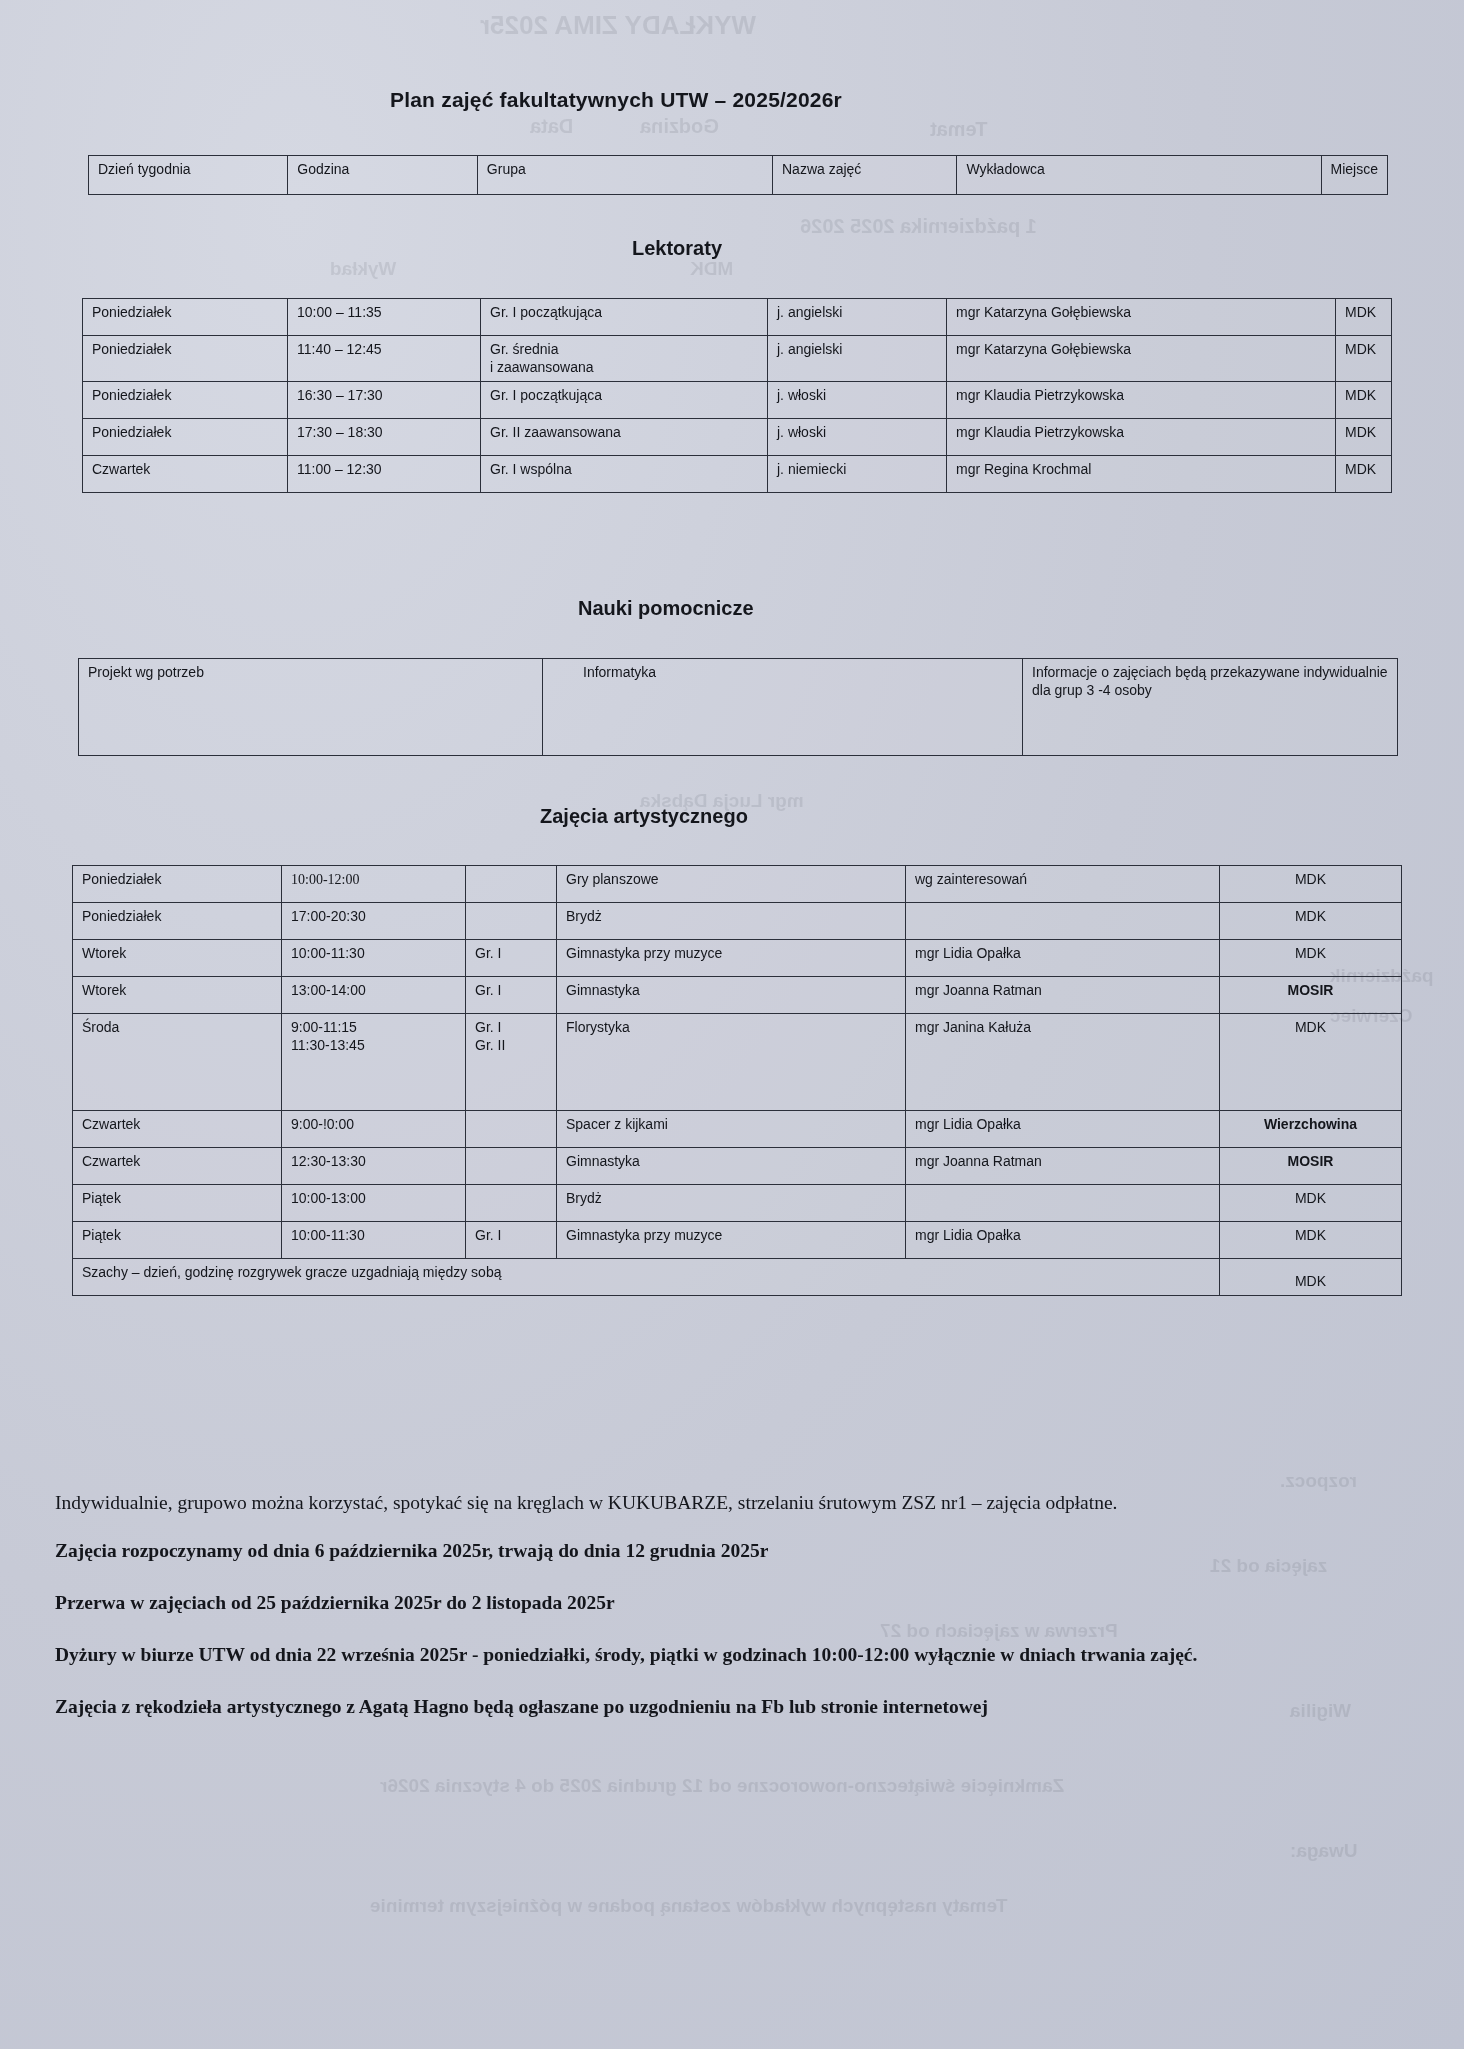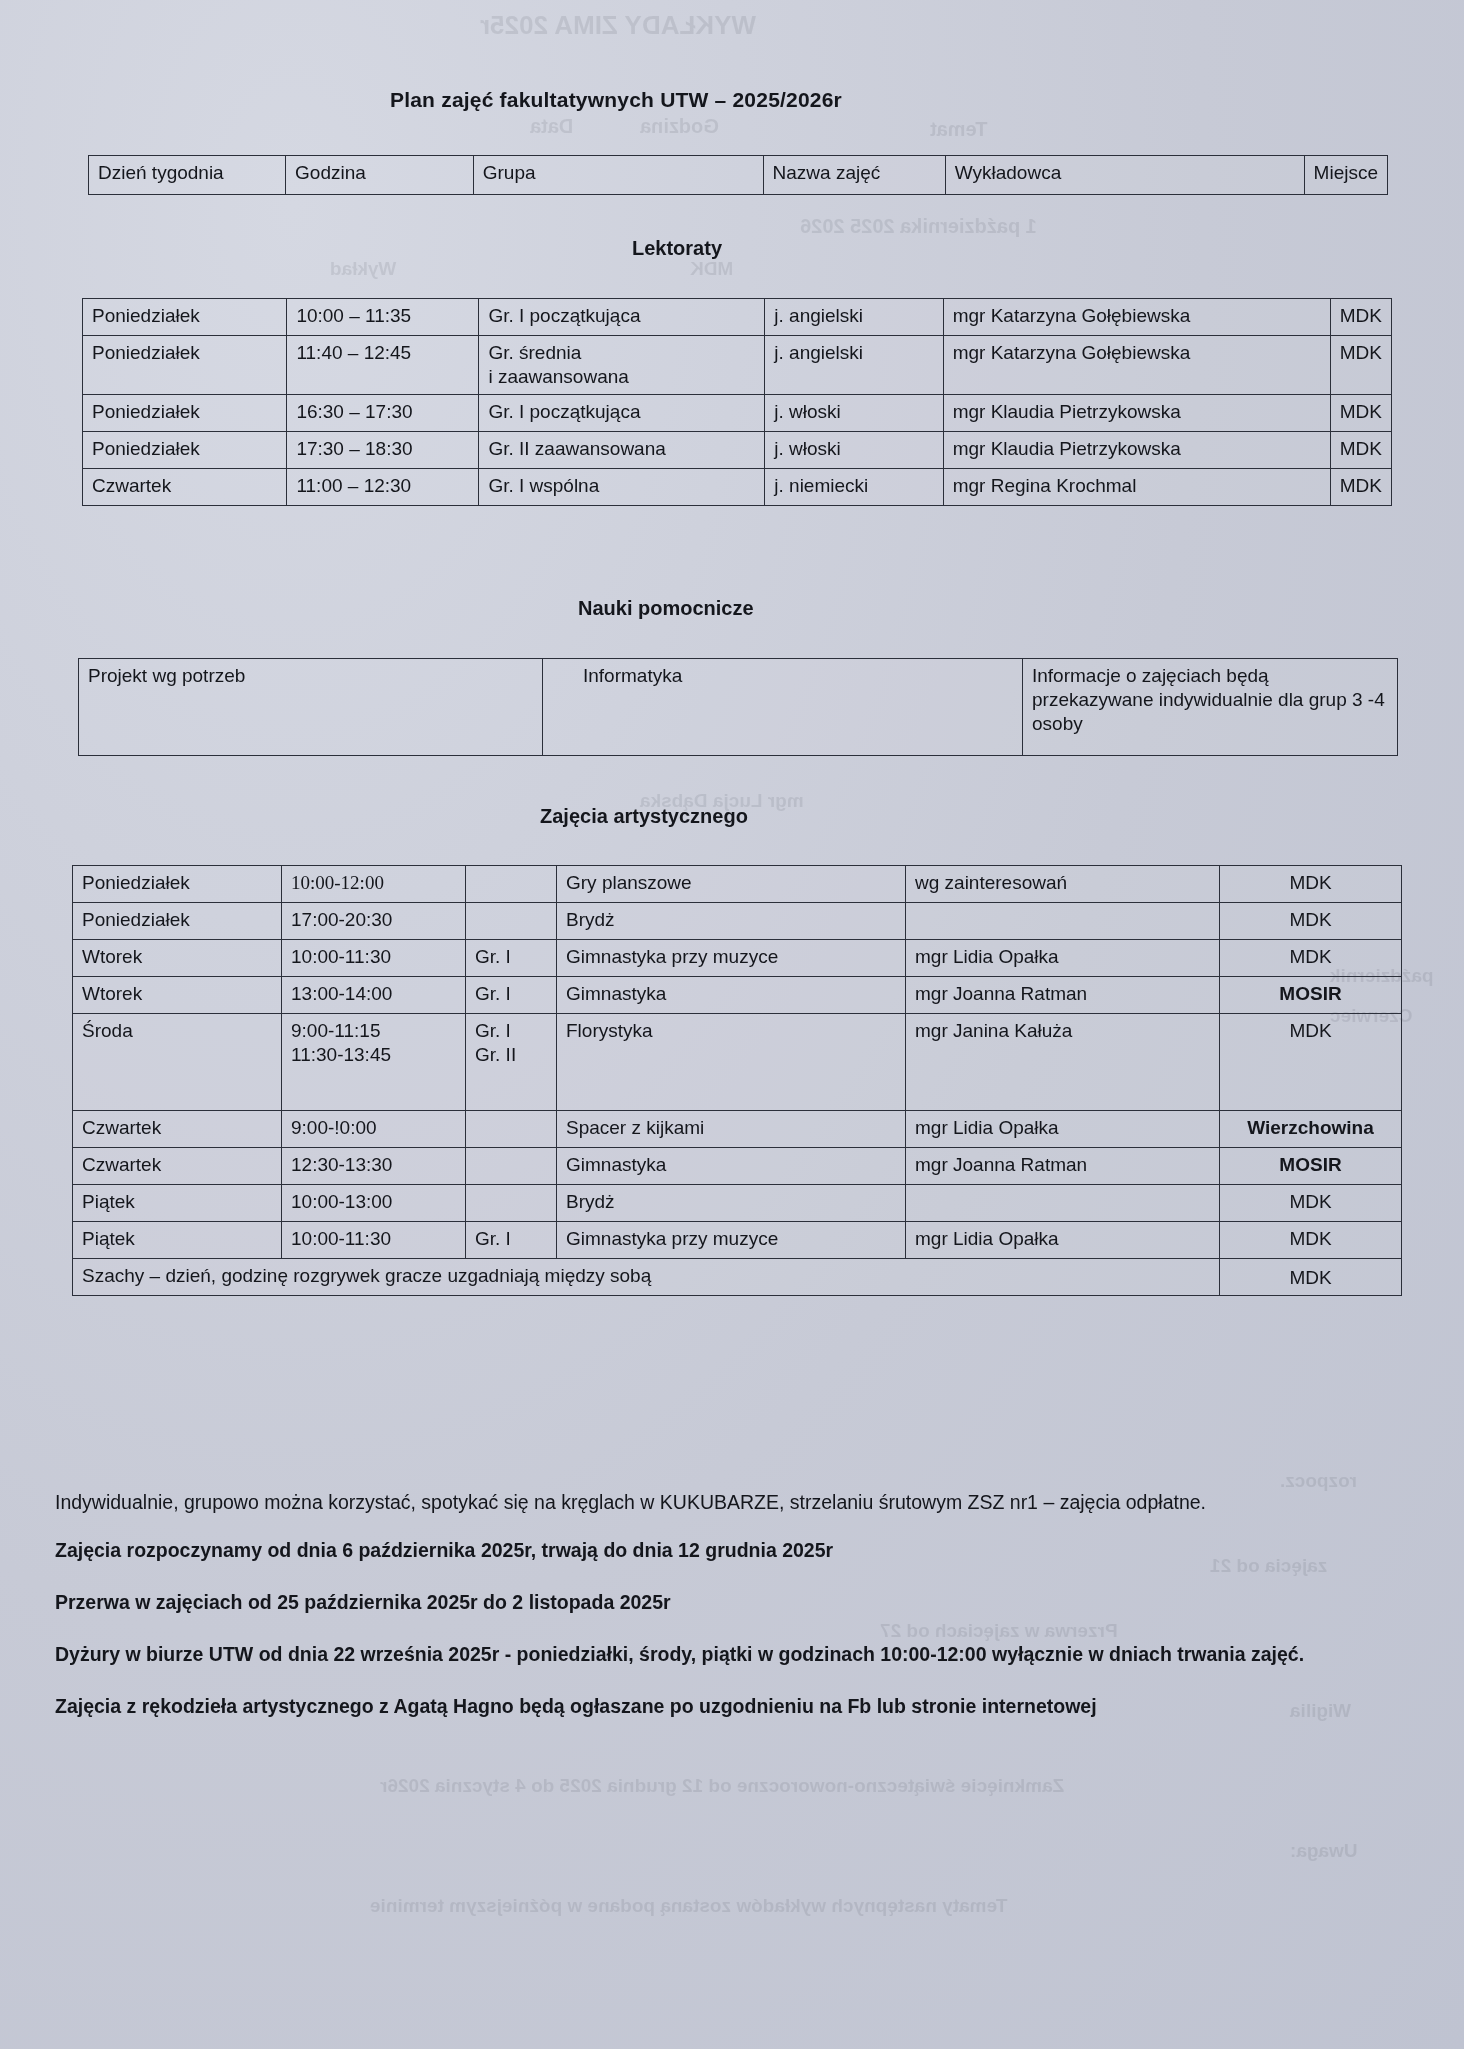--- a/index.html
+++ b/index.html
@@ -41,21 +41,21 @@
     left: 390px;
     top: 88px;
     font-size: 21px;
     font-weight: 700;
     letter-spacing: 0.2px;
   }
 
   table.grid {
     border-collapse: collapse;
     position: absolute;
-    font-size: 19px;
+    font-size: 14px;
   }
   table.grid td {
     border: 1.5px solid #2b2f3a;
     padding: 5px 9px;
     vertical-align: top;
     line-height: 1.25;
     background: rgba(255,255,255,0.04);
   }
   .section-head {
     position: absolute;
@@ -82,20 +82,21 @@
   .bold { font-weight: 700; }
   .ctr { text-align: center; }
 
   .notes {
     position: absolute;
     left: 55px;
     top: 1490px;
     width: 1340px;
     font-size: 19.5px;
     line-height: 1.33;
+    font-family: Liberation Serif, serif;
   }
   .notes p { margin: 0 0 10px 0; }
   .notes p.b { font-weight: 700; margin-top: 22px; margin-bottom: 0; }
   .notes p.b2 { font-weight: 700; margin-top: 26px; margin-bottom: 0; }
   .notes p.plain { font-weight: 400; }
 </style>
 </head>
 <body>
 
 <div class="page">

